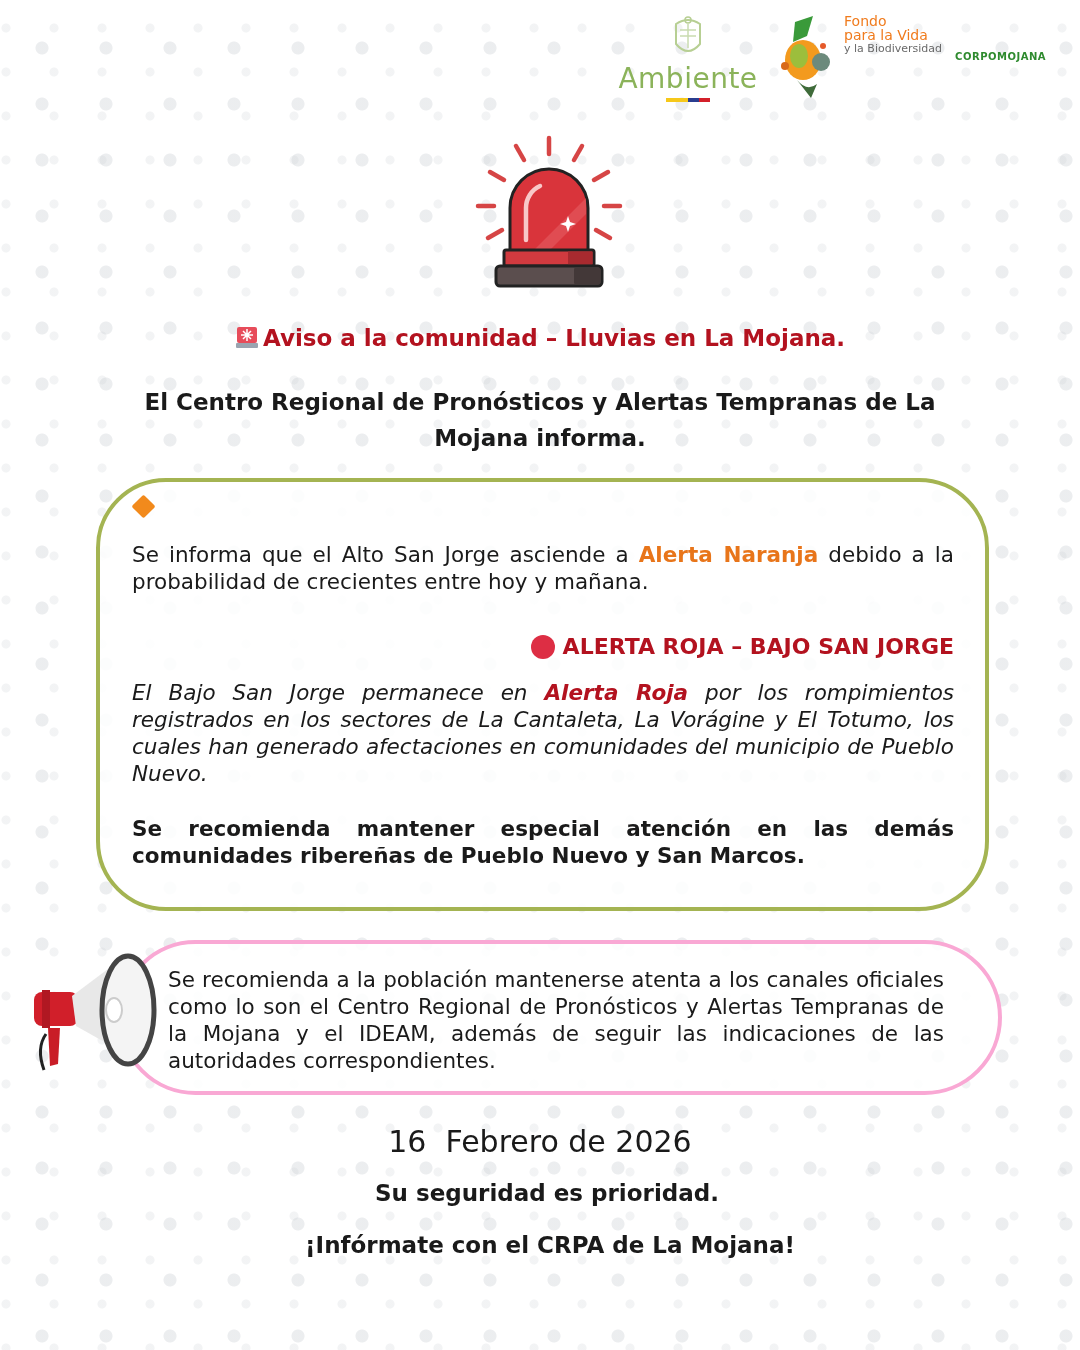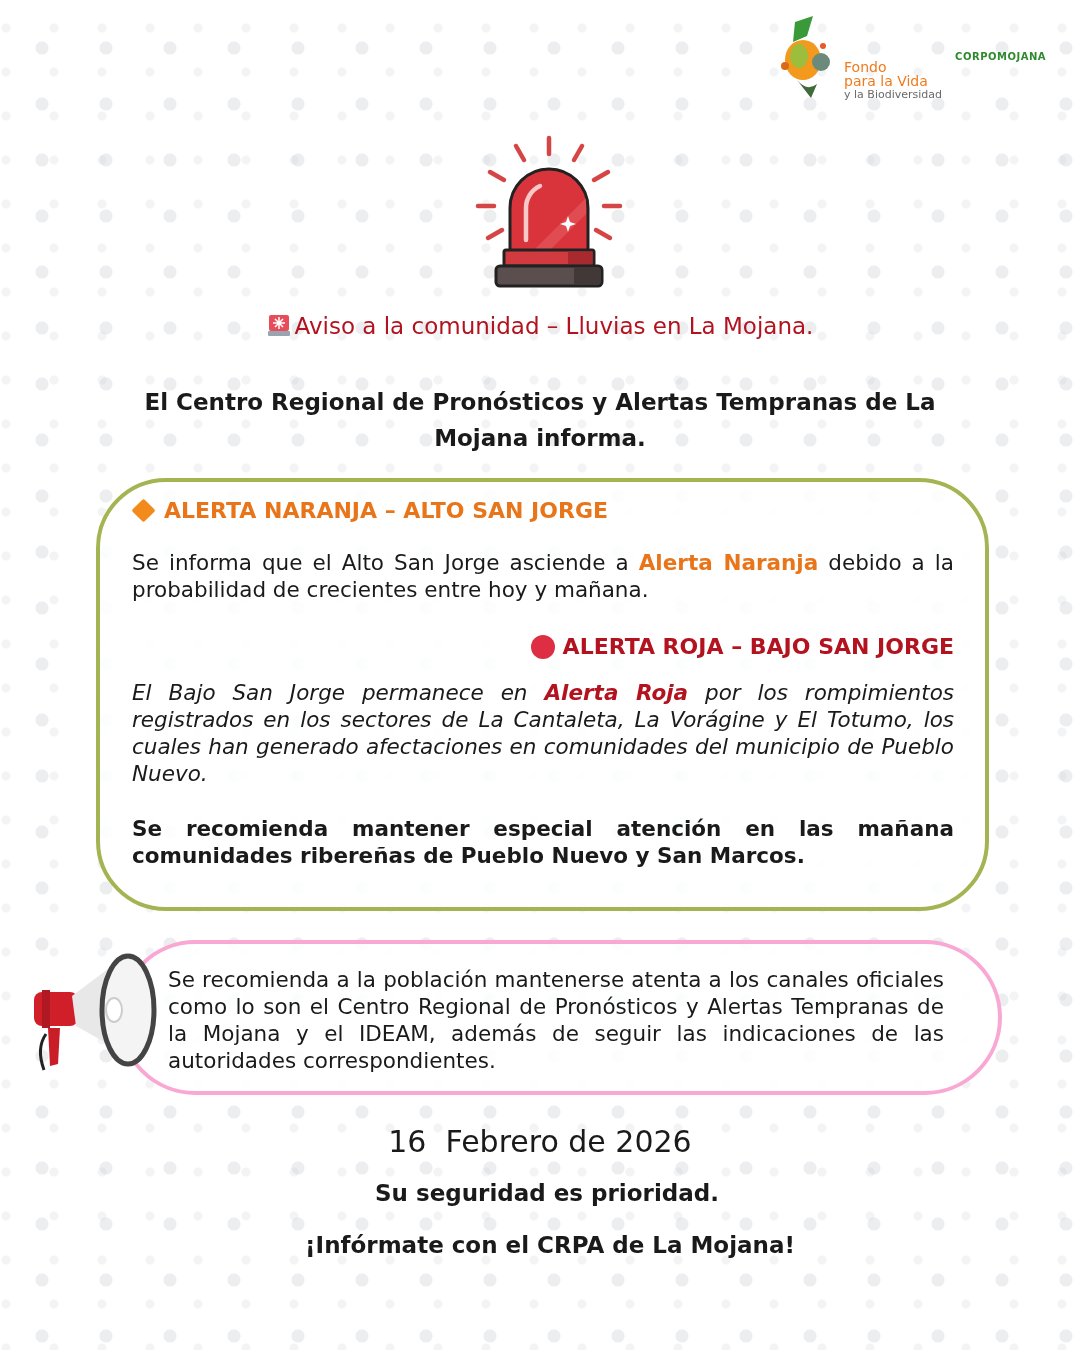--- a/index.html
+++ b/index.html
@@ -22,33 +22,33 @@
   }
   .layer { position: absolute; z-index: 1; }
 
   
   .logos { top: 14px; right: 34px; display: flex; align-items: center; gap: 12px; }
   .logo-ambiente { display: flex; flex-direction: column; align-items: center; width: 146px; }
   .logo-ambiente .crest { width: 40px; height: 50px; }
   .logo-ambiente .word { font-size: 28px; font-weight: 500; color: #8bb35a; letter-spacing: 0.5px; line-height: 30px; }
   .logo-ambiente .flag { display: flex; margin-top: 4px; }
   .logo-ambiente .flag span { display: block; height: 4px; }
-  .logo-fondo { display: flex; align-items: flex-end; gap: 3px; }
+  .logo-fondo { display: flex; align-items: flex-start; gap: 3px; }
   .logo-fondo .txt { display: flex; flex-direction: column; line-height: 14px; }
   .logo-fondo .t1 { color: #f07b1d; font-size: 14px; font-weight: 500; }
   .logo-fondo .t2 { color: #6a6a6a; font-size: 11px; }
   .logo-corpo { display: flex; flex-direction: row; align-items: center; width: 92px; }
   .logo-corpo .name { color: #2e8a2e; font-size: 10px; font-weight: 700; letter-spacing: 0.5px; margin-top: -4px; }
 
   
   .siren { top: 132px; left: 474px; width: 150px; height: 160px; }
 
   .title {
-    top: 313px; left: 0; width: 1080px; text-align: center;
-    font-size: 23px; font-weight: 400; color: #b3121f;
+    top: 325px; left: 0; width: 1080px; text-align: center;
+    font-size: 23px; font-weight: 700; color: #b3121f;
   }
   .title .emoji { display: inline-block; width: 24px; height: 24px; vertical-align: -3px; margin-right: 4px; }
   .subtitle {
     top: 384px; left: 140px; width: 800px; text-align: center;
     font-size: 23px; font-weight: 700; line-height: 36px; color: #1a1a1a;
   }
 
   
   .card-main {
     top: 478px; left: 96px; width: 893px; height: 433px;
@@ -80,20 +80,33 @@
   .date { top: 1124px; left: 0; width: 1080px; text-align: center; font-size: 30px; color: #1a1a1a; }
   .closing1 { top: 1180px; left: 0; width: 1094px; text-align: center; font-size: 23px; font-weight: 700; }
   .closing2 { top: 1232px; left: 0; width: 1100px; text-align: center; font-size: 23px; font-weight: 700; }
 </style>
 </head>
 <body>
 
 <div class="bg-dots"></div>
 
 <div class="layer logos">
+  <div class="logo-ambiente">
+    <svg class="crest" viewBox="0 0 40 50">
+      <path d="M8 10 Q20 2 32 10 L32 30 Q20 44 8 30 Z" fill="none" stroke="#b7cf93" stroke-width="2"></path>
+      <path d="M12 16 H28 M12 22 H28 M20 10 V34" stroke="#c9dbb0" stroke-width="1.5"></path>
+      <circle cx="20" cy="6" r="3" fill="none" stroke="#b7cf93" stroke-width="1.5"></circle>
+    </svg>
+    <div class="word">Ambiente</div>
+    <div class="flag">
+      <span style="width:22px;background:#f6c81a"></span>
+      <span style="width:11px;background:#2a3d8f"></span>
+      <span style="width:11px;background:#d3202a"></span>
+    </div>
+  </div>
   <div class="logo-fondo">
     <svg width="68" height="88" viewBox="0 0 68 88">
       <path d="M22 8 L40 2 L34 22 L20 28 Z" fill="#3a9a3a"></path>
       <ellipse cx="30" cy="46" rx="18" ry="20" fill="#f39a1e"></ellipse>
       <ellipse cx="26" cy="42" rx="9" ry="12" fill="#9cbe3c"></ellipse>
       <circle cx="48" cy="48" r="9" fill="#6c8a7c"></circle>
       <path d="M24 66 Q34 78 44 70 L38 84 Z" fill="#3f6b3a"></path>
       <circle cx="12" cy="52" r="4" fill="#d86a18"></circle>
       <circle cx="50" cy="32" r="3" fill="#e55a2a"></circle>
     </svg>
@@ -144,32 +157,31 @@
     <rect x="1" y="18" width="22" height="5" rx="1" fill="#9aa4b0"></rect>
   </svg><span>Aviso a la comunidad – Lluvias en La Mojana.</span>
 </div>
 
 <div class="layer subtitle">El Centro Regional de Pronósticos y Alertas Tempranas de La Mojana informa.</div>
 
 <div class="layer card-main">
   <div class="card-inner" style="top:16px;">
     <div class="alert-head orange">
       <span class="diamond"></span>
-      <span>ALERTA NARANJA – ALTO SAN JORGE</span>
     </div>
     <div class="para" style="margin-top:26px;"><span>Se informa que el Alto San Jorge asciende a </span><span class="hl-orange">Alerta Naranja</span><span> debido a la probabilidad de crecientes entre hoy y mañana.</span></div>
   </div>
 
   <div class="card-inner" style="top:152px;">
     <div class="alert-head red">
       <span class="dot"></span>
       <span>ALERTA ROJA – BAJO SAN JORGE</span>
     </div>
     <div class="para" style="margin-top:20px;font-style:italic;"><span>El Bajo San Jorge permanece en </span><span class="hl-red">Alerta Roja</span><span> por los rompimientos registrados en los sectores de La Cantaleta, La Vorágine y El Totumo, los cuales han generado afectaciones en comunidades del municipio de Pueblo Nuevo.</span></div>
-    <div class="para bold" style="margin-top:28px;">Se recomienda mantener especial atención en las mañana comunidades ribereñas de Pueblo Nuevo y San Marcos.</div>
+    <div class="para bold" style="margin-top:28px;">Se recomienda mantener especial atención en las demás comunidades ribereñas de Pueblo Nuevo y San Marcos.</div>
   </div>
 </div>
 
 <div class="layer card-bottom">
   <div class="para">Se recomienda a la población mantenerse atenta a los canales oficiales como lo son el Centro Regional de Pronósticos y Alertas Tempranas de la Mojana y el IDEAM, además de seguir las indicaciones de las autoridades correspondientes.</div>
 </div>
 
 <svg class="layer megaphone" viewBox="0 0 132 130">
   <rect x="6" y="40" width="44" height="34" rx="8" fill="#d11f2a"></rect>
   <rect x="14" y="38" width="8" height="38" fill="#b01822"></rect>

